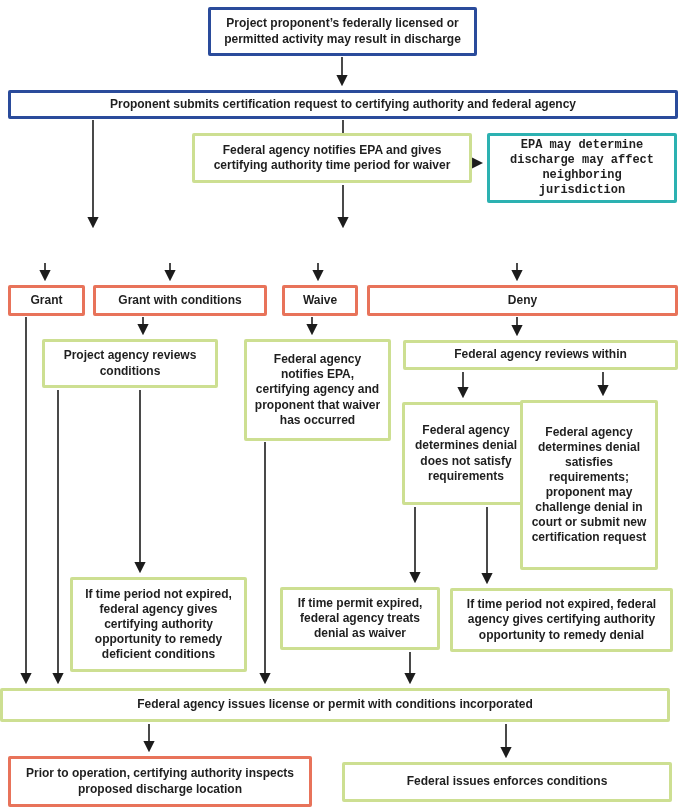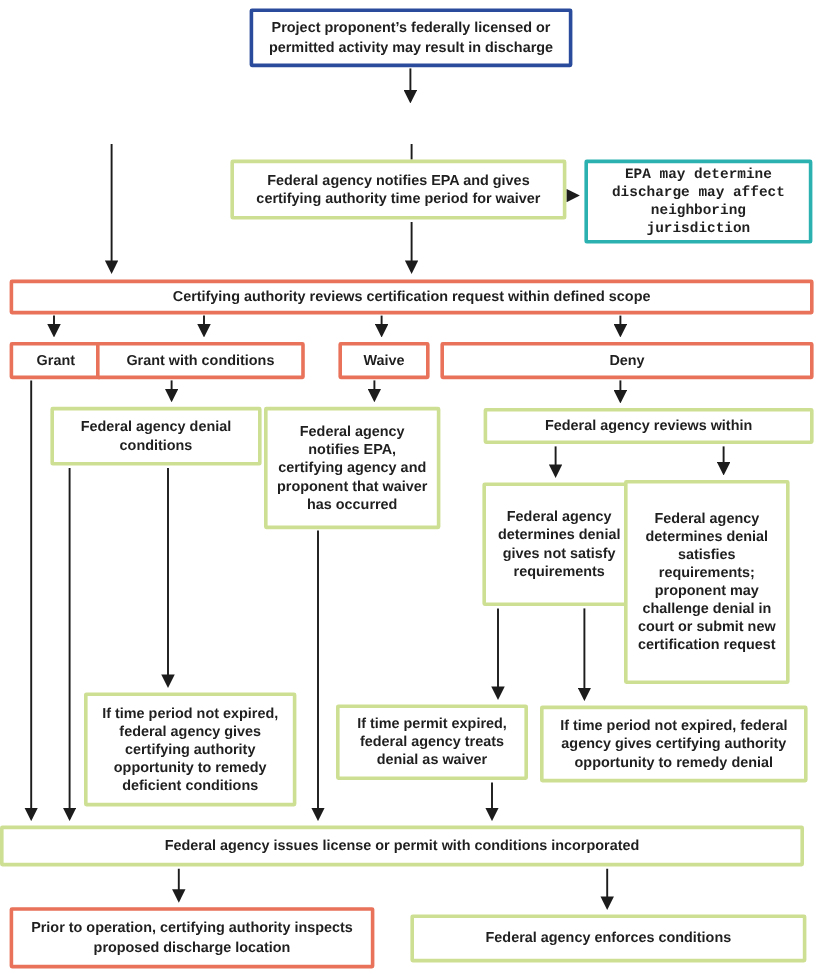--- a/index.html
+++ b/index.html
@@ -59,32 +59,32 @@
     <line x1="463" y1="372" x2="463" y2="396" marker-end="url(#ah)"></line>
     <line x1="603" y1="372" x2="603" y2="394" marker-end="url(#ah)"></line>
     <line x1="415" y1="507" x2="415" y2="581" marker-end="url(#ah)"></line>
     <line x1="487" y1="507" x2="487" y2="582" marker-end="url(#ah)"></line>
     <line x1="410" y1="652" x2="410" y2="682" marker-end="url(#ah)"></line>
     <line x1="149" y1="724" x2="149" y2="750" marker-end="url(#ah)"></line>
     <line x1="506" y1="724" x2="506" y2="756" marker-end="url(#ah)"></line>
   </svg>
 
   <div class="node navy" style="left:208px;top:7px;width:269px;height:49px">Project proponent’s federally licensed or permitted activity may result in discharge</div>
+  <div class="node navy" style="left:8px;top:90px;width:670px;height:29px">Proponent submits certification request to certifying authority and federal agency</div>
   <div class="node green" style="left:192px;top:133px;width:280px;height:50px">Federal agency notifies EPA and gives certifying authority time period for waiver</div>
   <div class="node teal" style="left:487px;top:133px;width:190px;height:70px">EPA may determine discharge may affect neighboring jurisdiction</div>
-  <div class="node salmon" style="left:8px;top:233px;width:670px;height:29px">Certifying authority reviews certification request within defined scope</div>
   <div class="node salmon" style="left:8px;top:285px;width:77px;height:31px">Grant</div>
-  <div class="node salmon" style="left:80px;top:285px;width:174px;height:31px">Grant with conditions</div>
+  <div class="node salmon" style="left:93px;top:285px;width:174px;height:31px">Grant with conditions</div>
   <div class="node salmon" style="left:282px;top:285px;width:76px;height:31px">Waive</div>
   <div class="node salmon" style="left:367px;top:285px;width:311px;height:31px">Deny</div>
-  <div class="node green" style="left:42px;top:339px;width:176px;height:49px">Federal agency denial conditions</div>
-  <div class="node green" style="left:220px;top:339px;width:147px;height:102px">Federal agency notifies EPA, certifying agency and proponent that waiver has occurred</div>
+  <div class="node green" style="left:42px;top:339px;width:176px;height:49px">Project agency reviews conditions</div>
+  <div class="node green" style="left:244px;top:339px;width:147px;height:102px">Federal agency notifies EPA, certifying agency and proponent that waiver has occurred</div>
   <div class="node green" style="left:403px;top:340px;width:275px;height:30px">Federal agency reviews within</div>
-  <div class="node green" style="left:402px;top:402px;width:128px;height:103px">Federal agency determines denial gives not satisfy requirements</div>
+  <div class="node green" style="left:402px;top:402px;width:128px;height:103px">Federal agency determines denial does not satisfy requirements</div>
   <div class="node green" style="left:520px;top:400px;width:138px;height:170px">Federal agency determines denial satisfies requirements; proponent may challenge denial in court or submit new certification request</div>
   <div class="node green" style="left:70px;top:577px;width:177px;height:95px">If time period not expired, federal agency gives certifying authority opportunity to remedy deficient conditions</div>
   <div class="node green" style="left:280px;top:587px;width:160px;height:63px">If time permit expired, federal agency treats denial as waiver</div>
   <div class="node green" style="left:450px;top:588px;width:223px;height:64px">If time period not expired, federal agency gives certifying authority opportunity to remedy denial</div>
   <div class="node green" style="left:0;top:688px;width:670px;height:34px">Federal agency issues license or permit with conditions incorporated</div>
   <div class="node salmon" style="left:8px;top:756px;width:304px;height:51px">Prior to operation, certifying authority inspects proposed discharge location</div>
-  <div class="node green" style="left:342px;top:762px;width:330px;height:40px">Federal agency enforces conditions</div>
+  <div class="node green" style="left:342px;top:762px;width:330px;height:40px">Federal issues enforces conditions</div>
 
 </div>
 
 </body></html>

